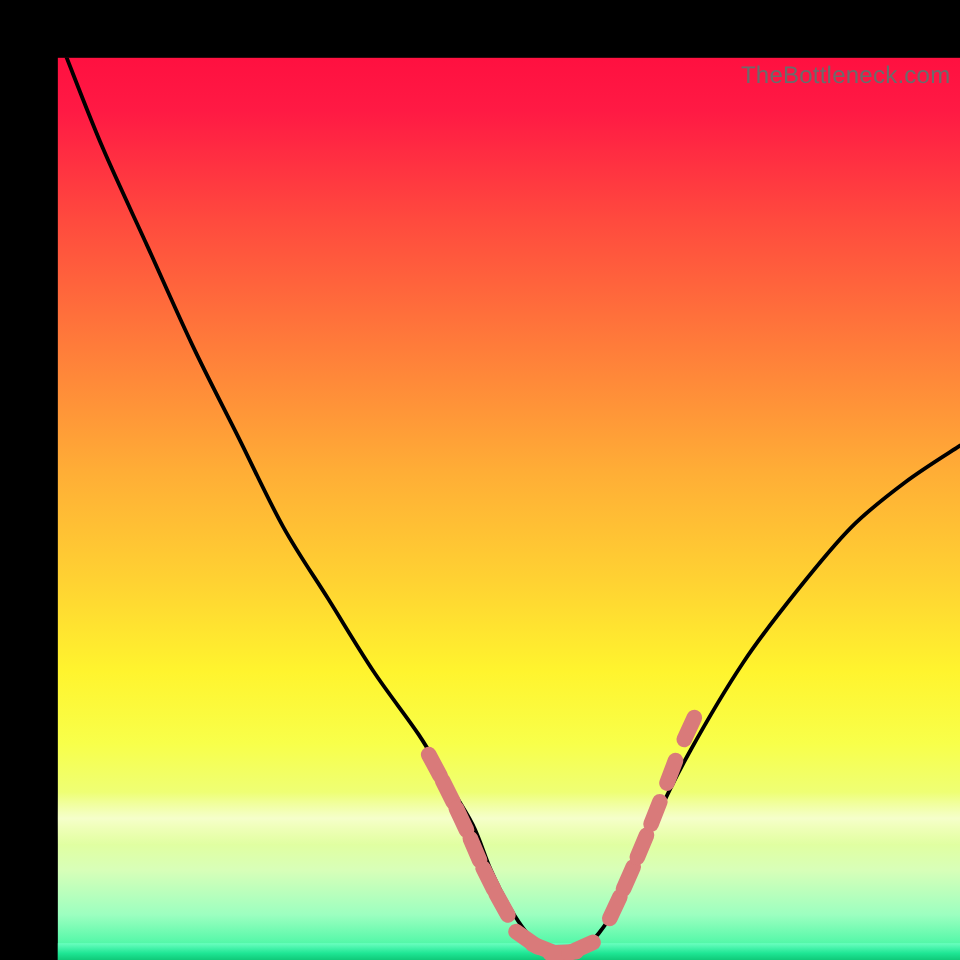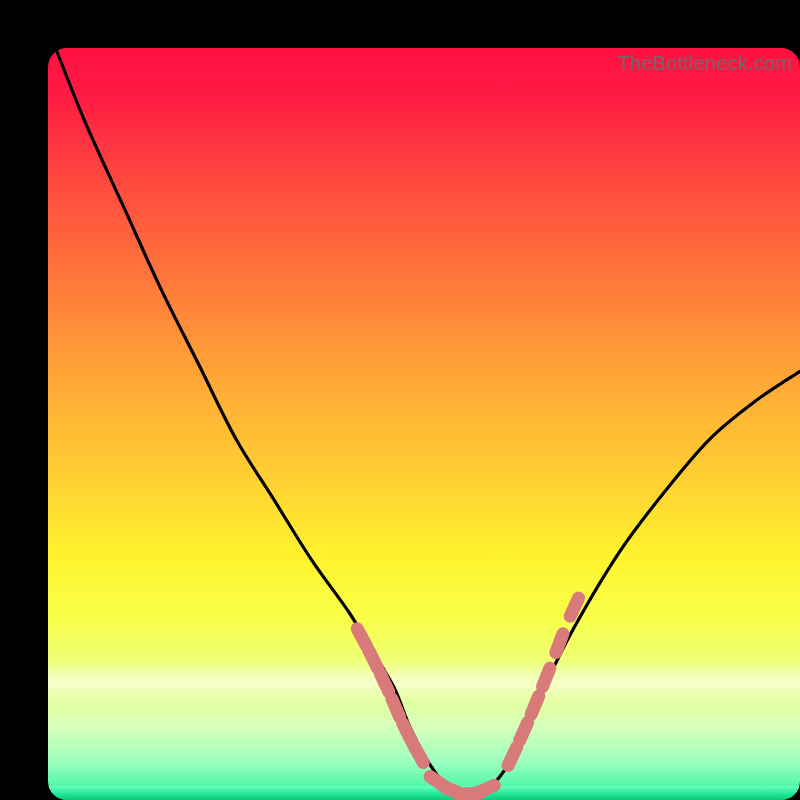--- a/index.html
+++ b/index.html
@@ -20,21 +20,20 @@
     box-sizing: border-box;
     border: 24px solid #000;
   }
   .plot {
     position: absolute;
     top: 24px;
     left: 24px;
     width: 752px;
     height: 752px;
     overflow: hidden;
-    border-radius: 19px;
   }
   .gradient {
     position: absolute;
     inset: 0;
     
     background: linear-gradient(to bottom,
       #ff1040 0%,
       #ff1a44 6%,
       #ff4a3e 18%,
       #ff7c3a 32%,

